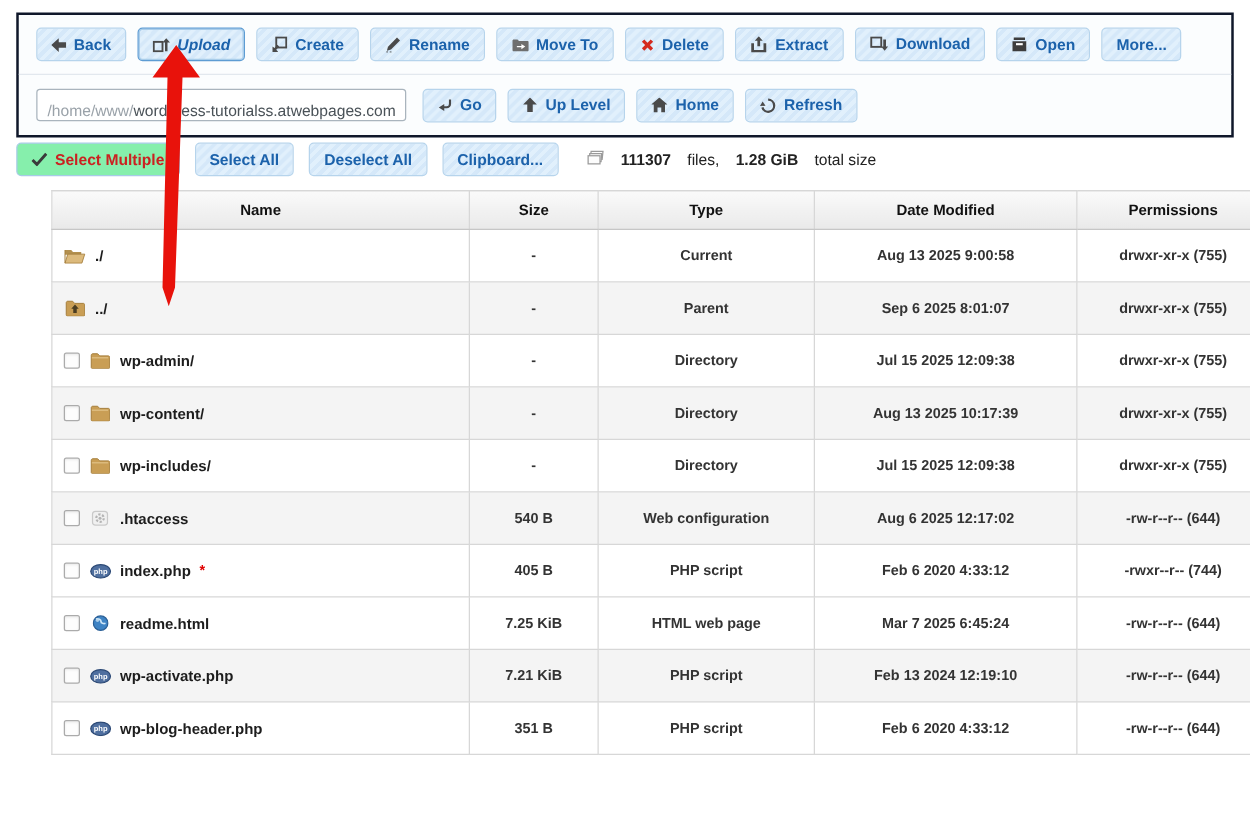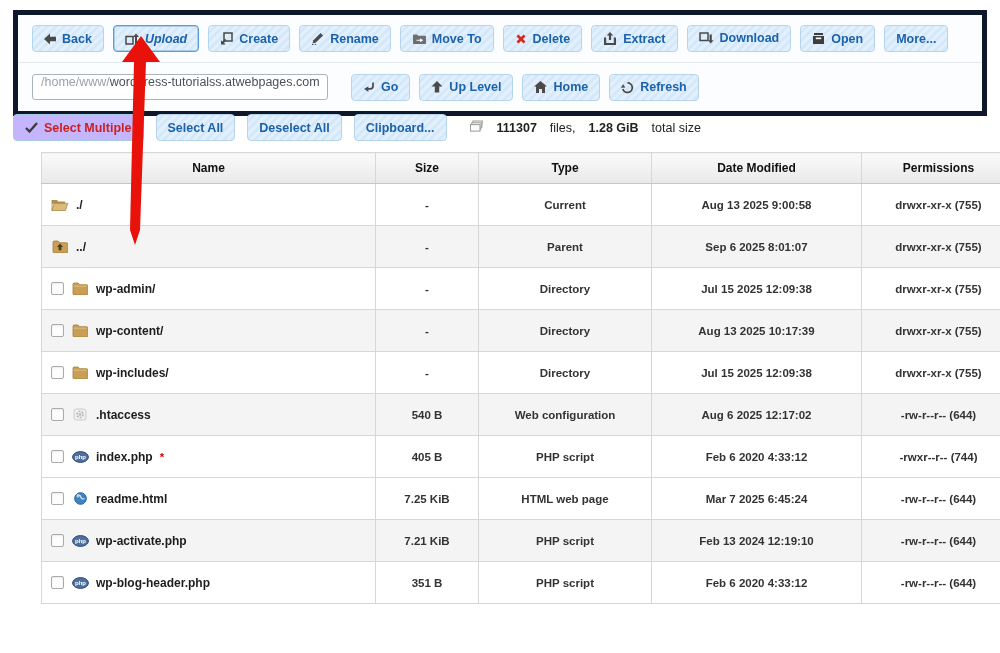--- a/index.html
+++ b/index.html
@@ -1,48 +1,48 @@
 <!DOCTYPE html>
 <html><head>
 <meta charset="utf-8">
 <style>
   * { margin:0; padding:0; box-sizing:border-box; }
   body { font-family:"Liberation Sans", sans-serif; background:#fff; }
   .stage { position:relative; width:1000px; height:653px; background:#fff; overflow:hidden; }
 
   
-  .panel { position:absolute; left:13px; top:10px; width:974px; border:5px solid #0f172a; background:#fbfdfe; }
+  .panel { position:absolute; left:13px; top:10px; width:974px; border:2px solid #0f172a; background:#fbfdfe; }
   .tb-row { display:flex; align-items:center; height:48px; padding:0 14px; gap:9px; }
   .tb-row.first { border-bottom:1px solid #e2e8ee; }
 
   .btn {
     display:inline-flex; align-items:center; gap:6px;
     padding:5px 11px; height:27px;
     background:repeating-linear-gradient(135deg,#e1f0fc 0 3px,#d5e8f9 3px 6px);
     border:1px solid #b6d4ec; border-radius:4px;
     color:#1c62ab; font-size:12.5px; font-weight:bold; cursor:pointer;
     font-family:"Liberation Sans", sans-serif; white-space:nowrap;
   }
   .btn .ic { display:inline-flex; align-items:center; }
   .btn.highlight { border:1px solid #5d9cd3; box-shadow:0 0 0 1px #a9cdea inset;font-style:italic; }
   .btn.split { padding:0; overflow:hidden;flex-direction:column; }
   .btn.split .main { display:inline-flex; align-items:center; gap:6px; padding:5px 11px; }
   .btn.split .caret-seg { display:inline-flex; align-items:center; justify-content:center; width:28px; height:27px; border-left:1px solid #b6d4ec; }
 
   .path-box {
     width:296px; height:26px; background:#fff; border:1px solid #a9b4bd; border-radius:3px;
-    display:flex; align-items:flex-start; padding:0 8px; font-size:12.5px; overflow:hidden; white-space:nowrap;
-    margin-right:14px;
+    display:flex; align-items:flex-end; padding:0 8px; font-size:12.5px; overflow:hidden; white-space:nowrap;
+    margin-right:4px;
   }
   .path-box .pfx { color:#9aa2a9; }
   .path-box .host { color:#4a5258; }
 
   
   .sel-row { position:absolute; left:13px; top:114px; width:974px; display:flex; align-items:center; gap:12px; }
-  .btn.white { background:#c4b5fd; border:1px solid #a7cbe6; color:#cb2121; }
+  .btn.white { background:#86efac; border:1px solid #a7cbe6; color:#cb2121; }
   .files-info { display:flex; align-items:center; gap:13px; margin-left:10px; font-size:12.5px; color:#222; }
   .files-info b { font-weight:bold; }
 
   
   table.files { position:absolute; left:13px; top:152px; width:974px; border-collapse:collapse; table-layout:fixed;margin-left:28px; }
   table.files, table.files td, table.files th { border:1px solid #d7d7d7; }
   table.files { border-color:#b9bfc4; }
   th {
     height:31px; background:linear-gradient(#fafafa,#e9e9e9);
     font-size:12px; font-weight:bold; color:#111; border-bottom:1px solid #c6c6c6 !important;

